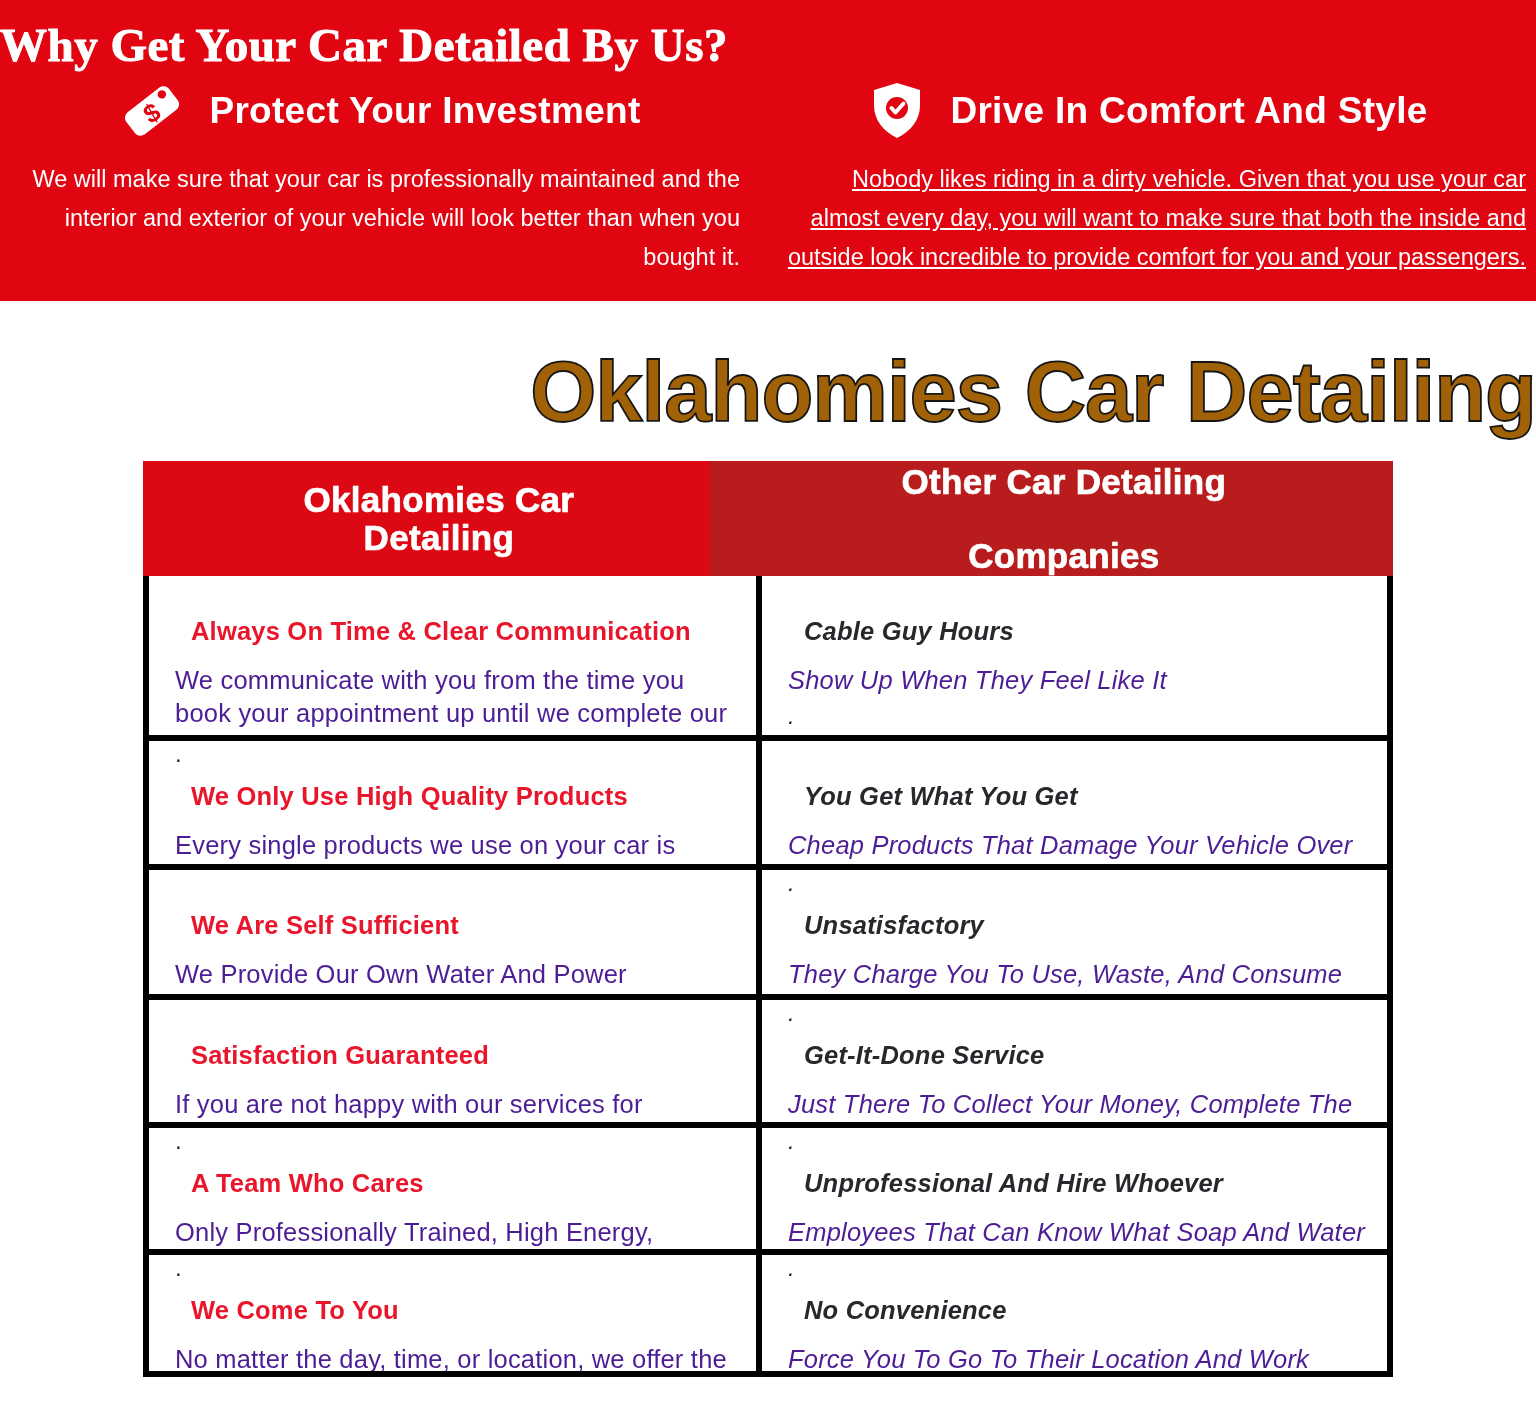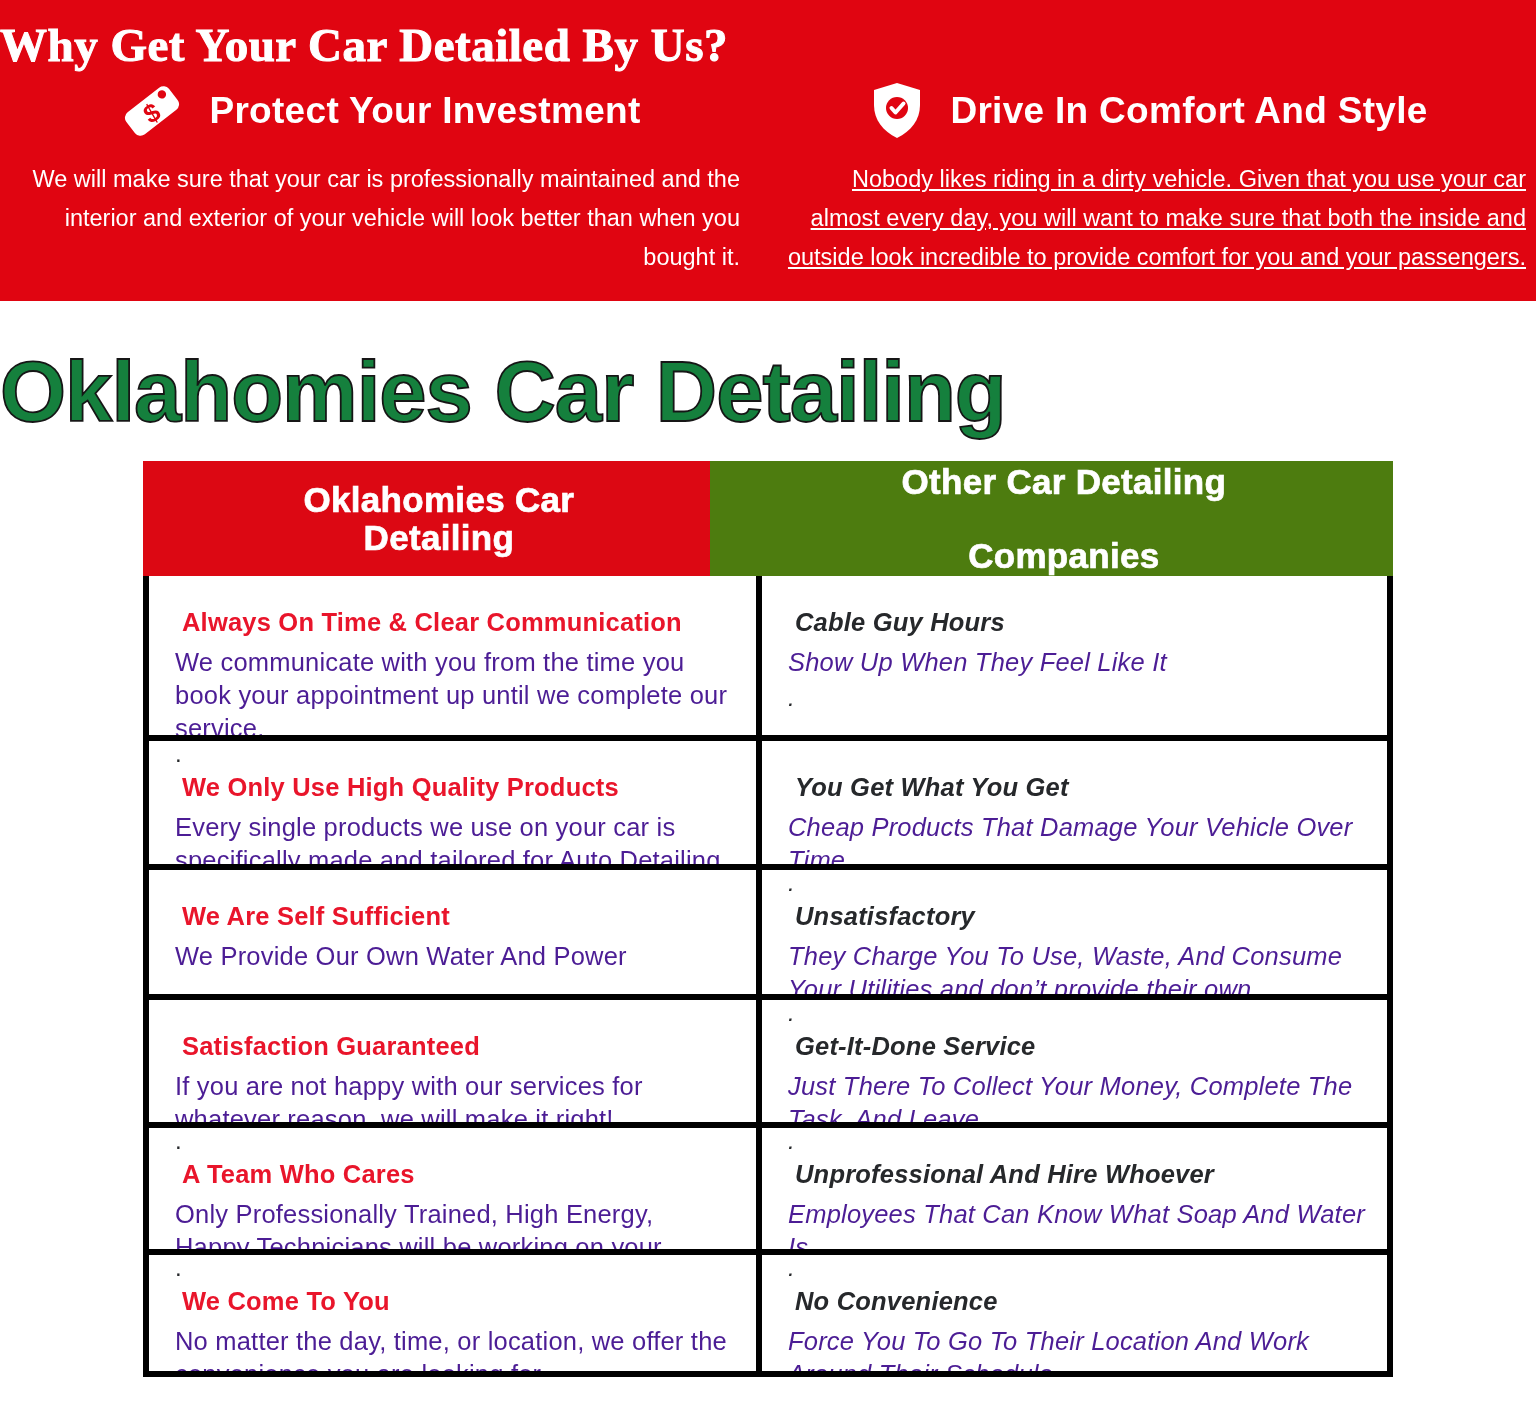--- a/index.html
+++ b/index.html
@@ -12,48 +12,48 @@
   .banner-cols { display:flex; }
   .banner-col { width:50%; display:flex; flex-direction:column; align-items:center; }
   .col-head { display:flex; align-items:center; gap:24px; height:74px; }
   .col-head h2 { font-size:37px; font-weight:600; margin:4px; letter-spacing:.3px; }
   .icon svg { display:block; }
   .col-body { font-size:23.5px; line-height:39px; text-align:right; margin:12px 10px 0; }
   .col-body.left-w  { max-width:712px; }
   .col-body.right-w { max-width:758px;text-decoration:underline; }
 
   
-  .main-title { text-align:left; font-size:85px; line-height:90px; margin:46px 0 24px;
-                color:#15803d; font-weight:bold; letter-spacing:-1px;
+  .main-title { text-align:right; font-size:85px; line-height:90px; margin:46px 0 24px;
+                color:#a16207; font-weight:bold; letter-spacing:-1px;
                 -webkit-text-stroke:1.8px #161616; }
 
   
   .cmp-table { width:1250px; margin:0 auto; }
   .thead { display:flex; }
   .th { box-sizing:border-box; height:115px; display:flex; flex-direction:column;
         justify-content:center; align-items:center; color:#ffffff; font-size:35px;
         font-weight:bold; line-height:38px; letter-spacing:.3px;padding-left:25px; -webkit-text-stroke:.7px #ffffff; }
   .th-left  { width:615px; background:#dc0813; }
-  .th-right { width:742px; background:#4d7c0f;gap:36px; }
+  .th-right { width:742px; background:#b91c1c;gap:36px; }
 
   .tbody { border:6px solid #000000; border-top:none; }
   .trow { display:flex; border-bottom:6px solid #000000; box-sizing:border-box; overflow:hidden; }
   .trow:last-child { border-bottom:none; }
   .r0 { height:165px; } .r1 { height:129px; } .r2 { height:130px; }
   .r3 { height:128px; } .r4 { height:127px; } .r5 { height:116px; }
 
   .tcell { box-sizing:border-box; padding:6px 22px 0 26px; }
   .tcell-left  { width:613px; border-right:6px solid #000000; }
   .tcell-right { flex:1;font-style:italic; }
 
   .dot { display:block; line-height:14px; font-size:24px; color:#26282b; }
   .dot-top { height:17px; }
   .dot-bottom { margin-top:12px; }
 
-  .cell-heading { margin:7px; font-size:25.5px; line-height:33px; font-weight:bold;
+  .cell-heading { margin:16px; font-size:25.5px; line-height:33px; font-weight:bold;
                   letter-spacing:.2px; color:#e9152b; }
   .tcell-right .cell-heading { color:#26282b; }
   .cell-body { margin:0; font-size:25.5px; line-height:33px; color:#4c1d95; letter-spacing:.2px; }
 </style>
 </head>
 <body>
 
 <div>
 
   <header class="banner">

